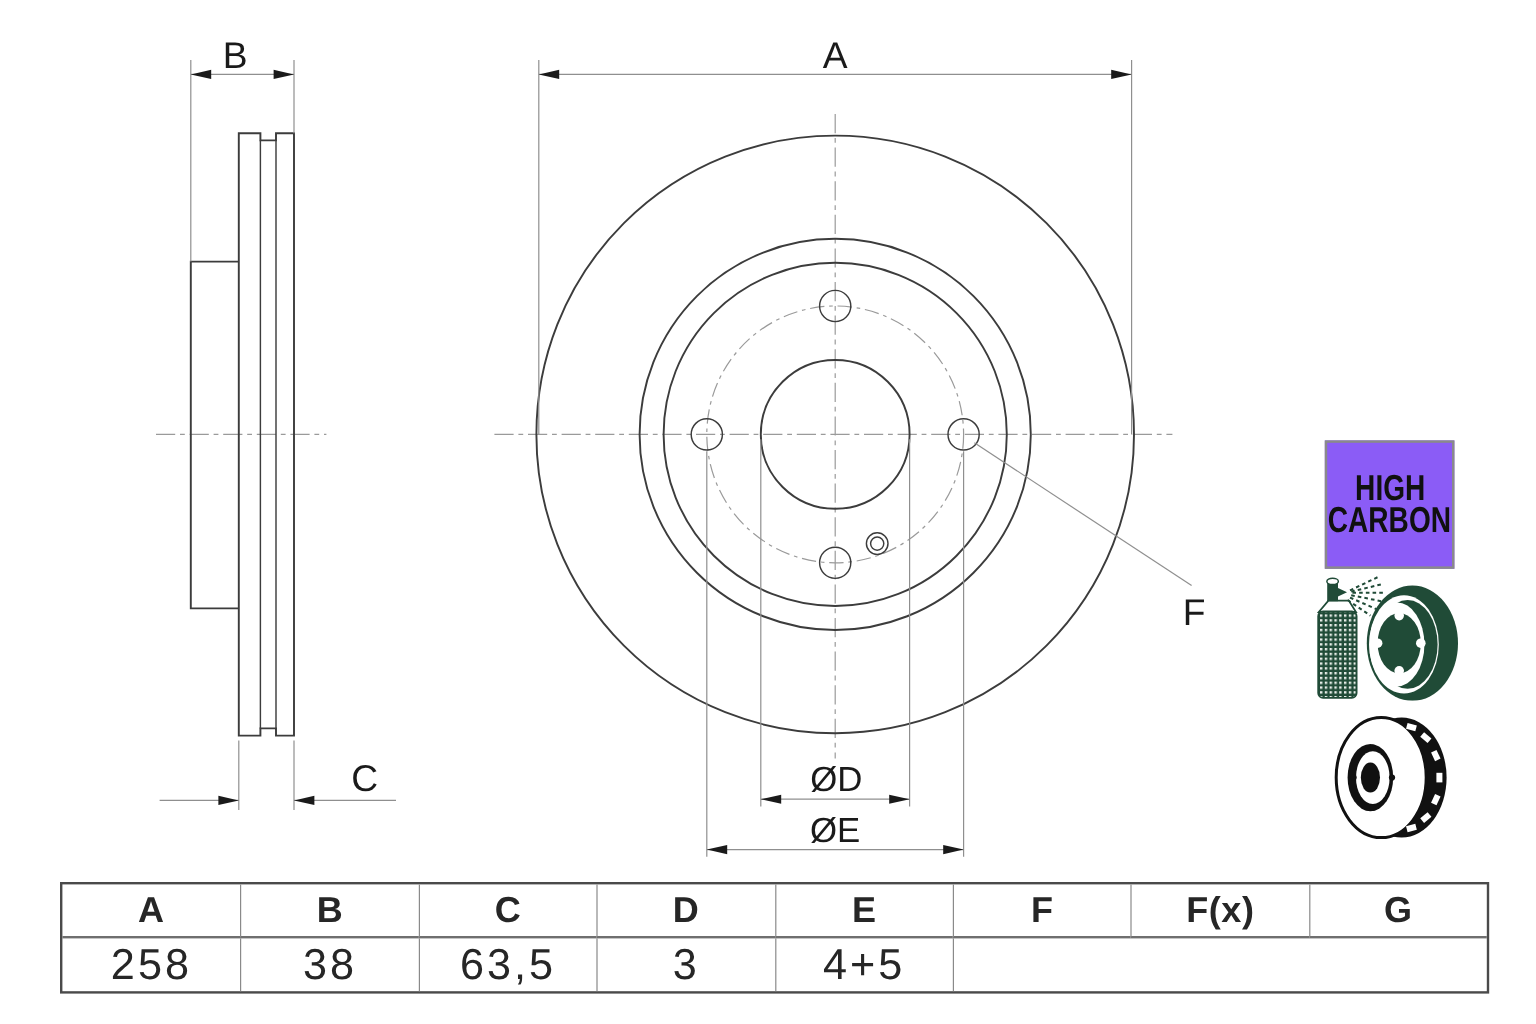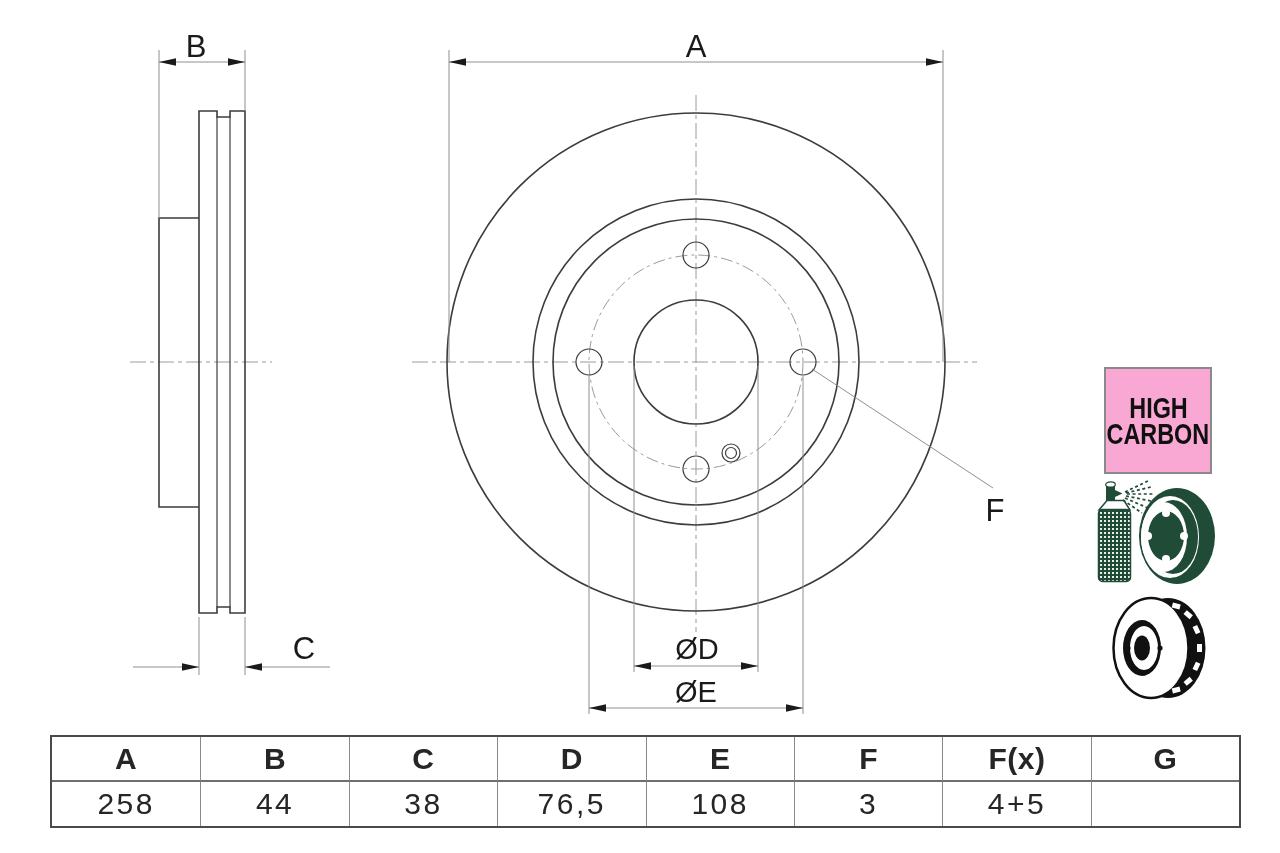--- a/index.html
+++ b/index.html
@@ -8,35 +8,35 @@
   .drawing-svg{position:absolute;left:0;top:0;}
   
   .part{stroke:#3c3c3c;stroke-width:1.6;fill:none;}
   .part-thin{stroke:#3c3c3c;stroke-width:1.2;fill:none;}
   .dimline{stroke:#8f8f8f;stroke-width:1;fill:none;}
   .centerline{stroke:#9a9a9a;stroke-width:1;fill:none;stroke-dasharray:16 4 4 4;}
   .arrow{fill:#1a1a1a;stroke:none;}
   .dimtext{font-family:"Liberation Sans",sans-serif;font-size:31px;fill:#1a1a1a;text-anchor:middle;}
   
   .hc-badge{position:absolute;left:1104px;top:367px;width:104px;height:103px;border:2px solid #8a8a8a;
-            background:#f9a8d4;display:flex;flex-direction:column;align-items:center;justify-content:center;}
+            background:#8b5cf6;display:flex;flex-direction:column;align-items:center;justify-content:center;}
   .hc-badge span{display:inline-block;font-weight:bold;font-size:30px;line-height:26px;color:#101010;
             transform:scaleX(0.78);white-space:nowrap;}
   
   .icon-spray{position:absolute;left:1096px;top:480px;}
   .icon-vented{position:absolute;left:1110px;top:594px;}
   
   .spec-table{position:absolute;left:50px;top:735px;width:1191px;height:93px;border:2px solid #4a4a4a;
               box-sizing:border-box;display:grid;grid-template-columns:repeat(8,1fr);grid-template-rows:45px 44px;
               background:#fff;}
   .spec-cell{display:flex;align-items:center;justify-content:center;color:#262626;
              border-left:1px solid #8a8a8a;box-sizing:border-box;}
   .spec-cell.first{border-left:none;}
   .spec-cell.head{font-weight:bold;font-size:30px;border-bottom:2px solid #6f6f6f;letter-spacing:0.5px;}
-  .spec-cell.val{font-size:30px;letter-spacing:2.5px;}
+  .spec-cell.val{font-size:36px;letter-spacing:2.5px;}
 </style>
 </head>
 <body>
 
 <div class="screen">
 
   <svg class="drawing-svg" width="1280" height="730" viewBox="0 0 1280 730">
 
     <g>
       <line class="centerline" x1="130" y1="362" x2="272" y2="362"></line>
@@ -184,22 +184,20 @@
   <div class="spec-table">
     <div class="spec-cell head first">A</div>
     <div class="spec-cell head">B</div>
     <div class="spec-cell head">C</div>
     <div class="spec-cell head">D</div>
     <div class="spec-cell head">E</div>
     <div class="spec-cell head">F</div>
     <div class="spec-cell head">F(x)</div>
     <div class="spec-cell head">G</div>
     <div class="spec-cell val first">258</div>
-    <div class="spec-cell val">44</div>
     <div class="spec-cell val">38</div>
-    <div class="spec-cell val">76,5</div>
-    <div class="spec-cell val">108</div>
+    <div class="spec-cell val">63,5</div>
     <div class="spec-cell val">3</div>
     <div class="spec-cell val">4+5</div>
     <div class="spec-cell val"></div>
   </div>
 
 </div>
 
 </body></html>

